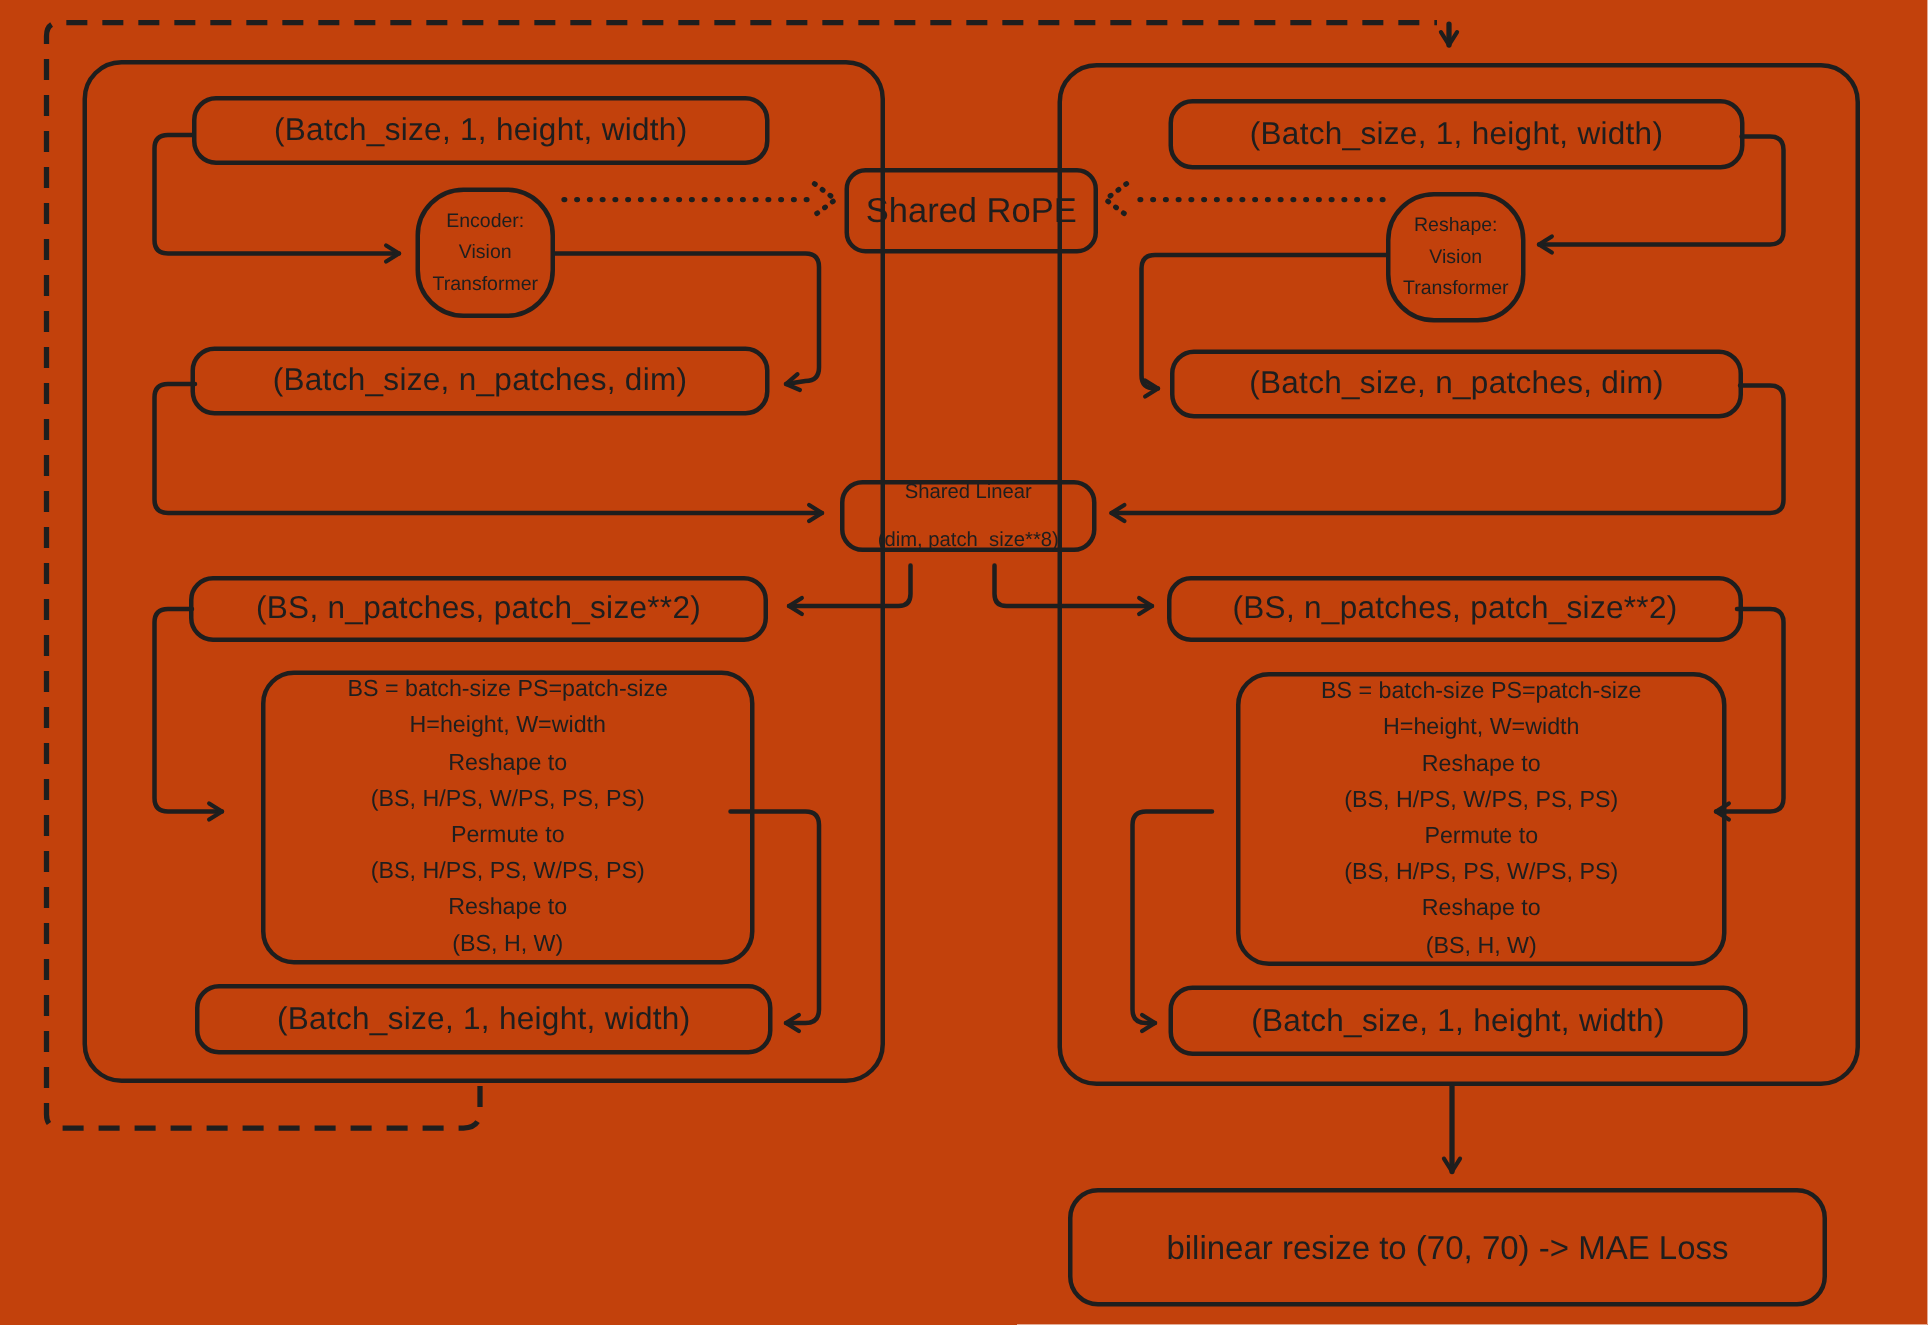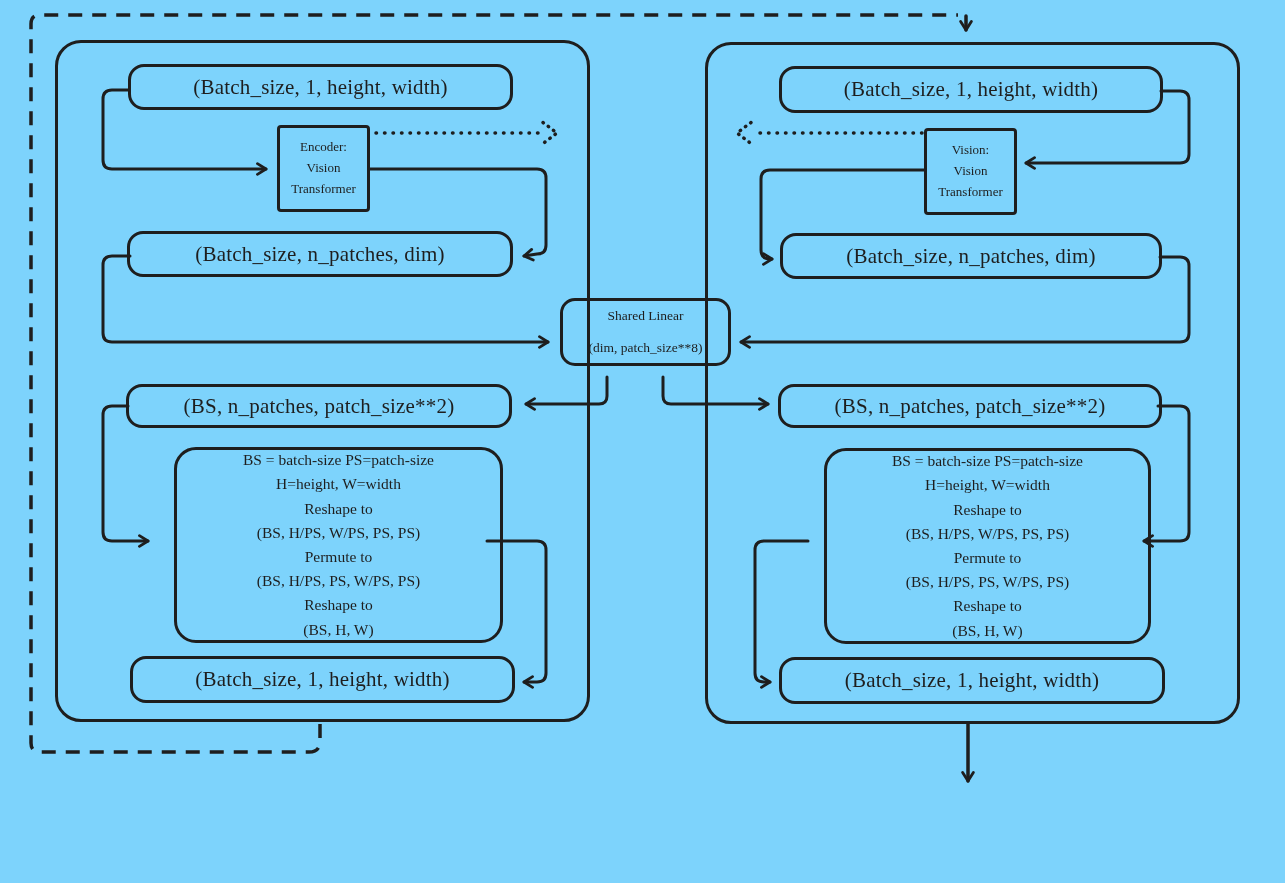--- a/index.html
+++ b/index.html
@@ -1,28 +1,28 @@
 <!DOCTYPE html>
 <html><head>
 <meta charset="utf-8">
 <style>
   html,body{margin:0;padding:0;background:#ffffff;}
   .canvas{
-    position:relative;width:1285px;height:883px;background:#7dd3fc;
-    font-family:Liberation Serif, serif;color:#1e1e1e;overflow:hidden;
+    position:relative;width:1285px;height:883px;background:#c2410c;
+    font-family:Liberation Sans, sans-serif;color:#1e1e1e;overflow:hidden;
   }
   .layer{position:absolute;left:0;top:0;width:1285px;height:883px;}
   .box{
     position:absolute;border:3px solid #1e1e1e;border-radius:16px;
     display:flex;flex-direction:column;align-items:center;justify-content:center;
     text-align:center;background:transparent;box-sizing:border-box;color:#1e1e1e;
   }
   .container{border-width:3.5px;border-radius:26px;}
   .shape{font-size:21px;font-weight:500;letter-spacing:.2px;white-space:nowrap;}
-  .small{font-size:13px;line-height:1.6;border-radius:4px;}
+  .small{font-size:13px;line-height:1.6;border-radius:32px;}
   .steps{font-size:15.5px;line-height:1.56;border-radius:22px;margin-left:16px;}
   .rope{font-size:23px;font-weight:500;border-radius:14px;}
   .linear{font-size:13.5px;line-height:1.5;border-radius:15px;}
   .loss{font-size:22px;font-weight:500;border-radius:20px;white-space:nowrap;}
   .conn{fill:none;stroke:#1e1e1e;stroke-width:3;stroke-linecap:round;stroke-linejoin:round;}
   .thick{stroke-width:3.5;}
   .dash{fill:none;stroke:#1e1e1e;stroke-width:3.5;stroke-linecap:butt;stroke-linejoin:round;stroke-dasharray:14 10;}
   .dots{fill:none;stroke:#1e1e1e;stroke-width:3.5;stroke-linecap:round;stroke-dasharray:0.5 8;}
   .dotv{fill:none;stroke:#1e1e1e;stroke-width:3.5;stroke-linecap:round;stroke-dasharray:0.5 6;}
   span[data-bind]{display:block;}
@@ -98,21 +98,21 @@
 
   <div class="box shape" style="left:130px;top:656px;width:385px;height:47px;">
     <span data-bind="left_pipeline.output_shape">(Batch_size, 1, height, width)</span>
   </div>
 
   <div class="box shape" style="left:779px;top:66px;width:384px;height:47px;">
     <span data-bind="right_pipeline.input_shape">(Batch_size, 1, height, width)</span>
   </div>
 
   <div class="box small" style="left:924px;top:128px;width:93px;height:87px;">
-    <span data-bind="right_pipeline.decoder_lines.0">Vision:</span>
+    <span data-bind="right_pipeline.decoder_lines.0">Reshape:</span>
     <span data-bind="right_pipeline.decoder_lines.1">Vision</span>
     <span data-bind="right_pipeline.decoder_lines.2">Transformer</span>
   </div>
 
   <div class="box shape" style="left:780px;top:233px;width:382px;height:46px;">
     <span data-bind="right_pipeline.tokens_shape">(Batch_size, n_patches, dim)</span>
   </div>
 
   <div class="box shape" style="left:778px;top:384px;width:384px;height:44px;">
     <span data-bind="right_pipeline.projected_shape">(BS, n_patches, patch_size**2)</span>
@@ -126,20 +126,26 @@
     <span data-bind="right_pipeline.reshape_steps.4">Permute to</span>
     <span data-bind="right_pipeline.reshape_steps.5">(BS, H/PS, PS, W/PS, PS)</span>
     <span data-bind="right_pipeline.reshape_steps.6">Reshape to</span>
     <span data-bind="right_pipeline.reshape_steps.7">(BS, H, W)</span>
   </div>
 
   <div class="box shape" style="left:779px;top:657px;width:386px;height:47px;">
     <span data-bind="right_pipeline.output_shape">(Batch_size, 1, height, width)</span>
   </div>
 
+  <div class="box rope" style="left:563px;top:112px;width:169px;height:57px;">
+    <span data-bind="shared.rope_label">Shared RoPE</span>
+  </div>
 
-  <div class="box linear" style="left:560px;top:298px;width:171px;height:68px;gap:11px;">
+  <div class="box linear" style="left:560px;top:320px;width:171px;height:48px;gap:11px;">
     <span data-bind="shared.linear_lines.0">Shared Linear</span>
     <span data-bind="shared.linear_lines.1">(dim, patch_size**8)</span>
   </div>
 
+  <div class="box loss" style="left:712px;top:792px;width:506px;height:79px;">
+    <span data-bind="loss_label">bilinear resize to (70, 70) -&gt; MAE Loss</span>
+  </div>
 
 </div>
 
 </body></html>

